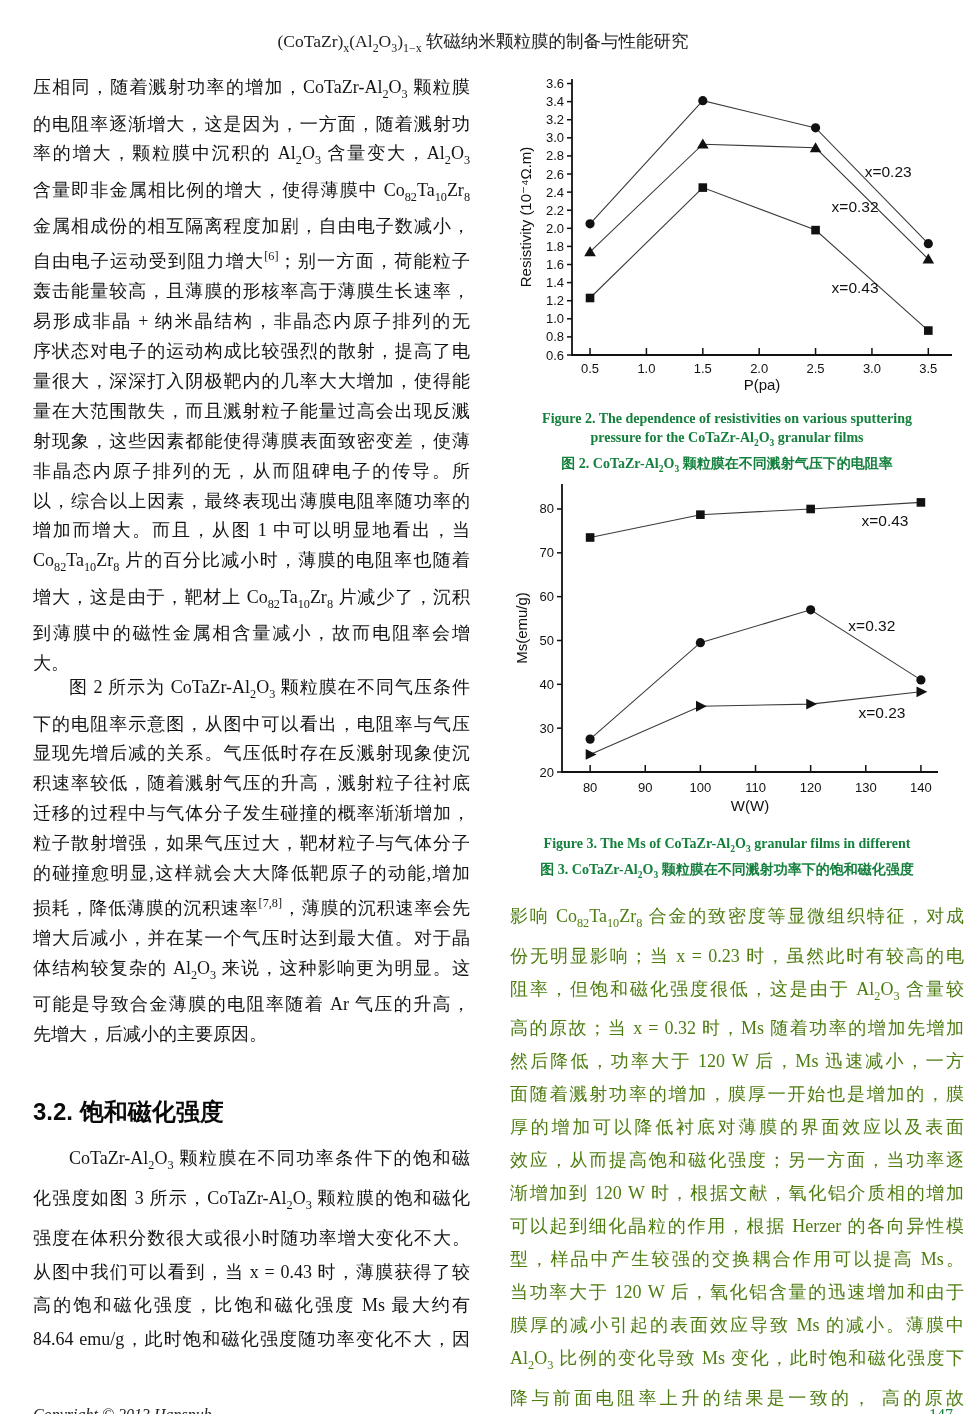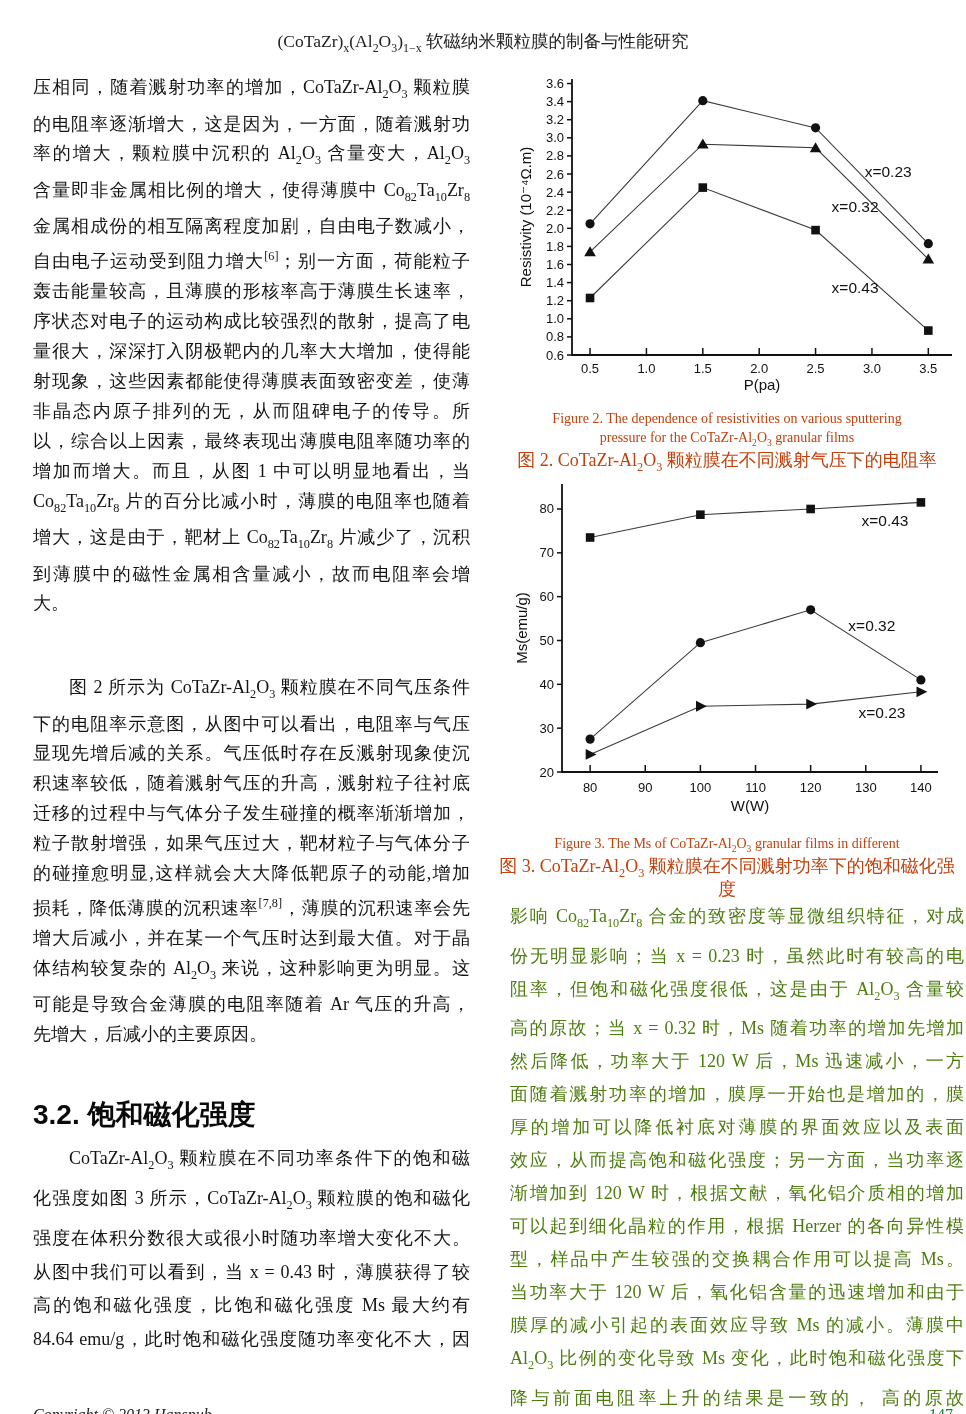--- a/index.html
+++ b/index.html
@@ -15,28 +15,28 @@
   .p1 .tline{line-height:29.9px;}
   .p2 .tline{line-height:29.9px;}
   .p3 .tline{line-height:33.5px;}
   .pr .tline{line-height:33px;}
   .tline.endline{text-align-last:left;}
   .tline.indent{text-indent:36px;}
   sub{font-size:68%;}
   sup{font-size:68%;}
   .sechead{position:absolute;left:33px;top:1080px;width:437px;
            font-family:"Liberation Sans","DejaVu Sans",sans-serif;
-           font-weight:bold;font-size:28px;color:#0a0a0a;}
+           font-weight:bold;font-size:24px;color:#0a0a0a;}
   .chart{position:absolute;left:500px;}
   #chart-figure2{top:55px;}
   #chart-figure3{top:460px;}
   svg text{font-family:"Liberation Sans","DejaVu Sans",sans-serif;fill:#111;}
-  .cap{position:absolute;left:498px;width:458px;text-align:center;font-weight:normal;color:#c2410c;}
+  .cap{position:absolute;left:498px;width:458px;text-align:center;font-weight:bold;color:#15803d;}
   .cap .en{font-size:14px;line-height:18.5px;}
-  .cap .zh{font-size:18px;line-height:16px;}
+  .cap .zh{font-size:14px;line-height:24px;}
   #cap2{top:394px;}
   #cap3{top:819px;}
   .footer-copy{position:absolute;left:33px;top:1390px;font-size:16px;color:#222;font-style:italic;}
   .footer-page{position:absolute;right:13px;top:1390px;font-size:16px;color:#15803d;}
 </style>
 </head>
 <body>
 
 <div class="page">
 
@@ -44,22 +44,24 @@
 
   <div class="col">
     <div class="block p1" style="top:57px;">
         <div class="tline">压相同，随着溅射功率的增加，CoTaZr-Al<sub>2</sub>O<sub>3</sub> 颗粒膜</div>
         <div class="tline">的电阻率逐渐增大，这是因为，一方面，随着溅射功</div>
         <div class="tline">率的增大，颗粒膜中沉积的 Al<sub>2</sub>O<sub>3</sub> 含量变大，Al<sub>2</sub>O<sub>3</sub></div>
         <div class="tline">含量即非金属相比例的增大，使得薄膜中 Co<sub>82</sub>Ta<sub>10</sub>Zr<sub>8</sub></div>
         <div class="tline">金属相成份的相互隔离程度加剧，自由电子数减小，</div>
         <div class="tline">自由电子运动受到阻力增大<sup>[6]</sup>；别一方面，荷能粒子</div>
         <div class="tline">轰击能量较高，且薄膜的形核率高于薄膜生长速率，</div>
+        <div class="tline">易形成非晶 + 纳米晶结构，非晶态内原子排列的无</div>
         <div class="tline">序状态对电子的运动构成比较强烈的散射，提高了电</div>
         <div class="tline">量很大，深深打入阴极靶内的几率大大增加，使得能</div>
+        <div class="tline">量在大范围散失，而且溅射粒子能量过高会出现反溅</div>
         <div class="tline">射现象，这些因素都能使得薄膜表面致密变差，使薄</div>
         <div class="tline">非晶态内原子排列的无，从而阻碑电子的传导。所</div>
         <div class="tline">以，综合以上因素，最终表现出薄膜电阻率随功率的</div>
         <div class="tline">增加而增大。而且，从图 1 中可以明显地看出，当</div>
         <div class="tline">Co<sub>82</sub>Ta<sub>10</sub>Zr<sub>8</sub> 片的百分比减小时，薄膜的电阻率也随着</div>
         <div class="tline">增大，这是由于，靶材上 Co<sub>82</sub>Ta<sub>10</sub>Zr<sub>8</sub> 片减少了，沉积</div>
         <div class="tline">到薄膜中的磁性金属相含量减小，故而电阻率会增</div>
         <div class="tline endline">大。</div>
       </div>
     <div class="block p2" style="top:657px;">

